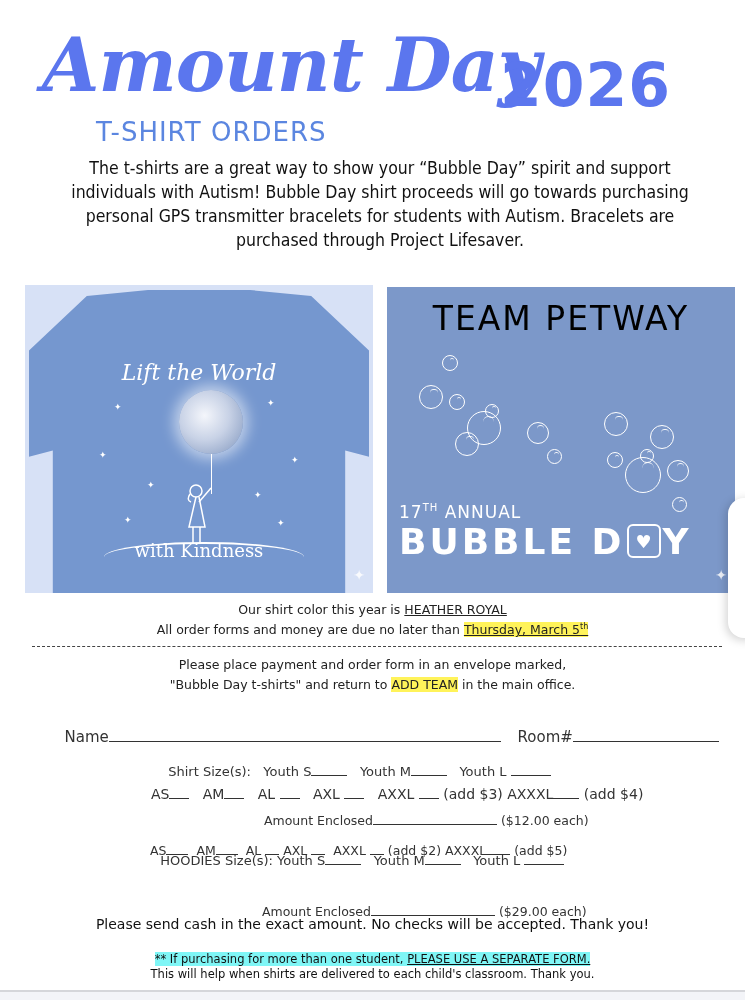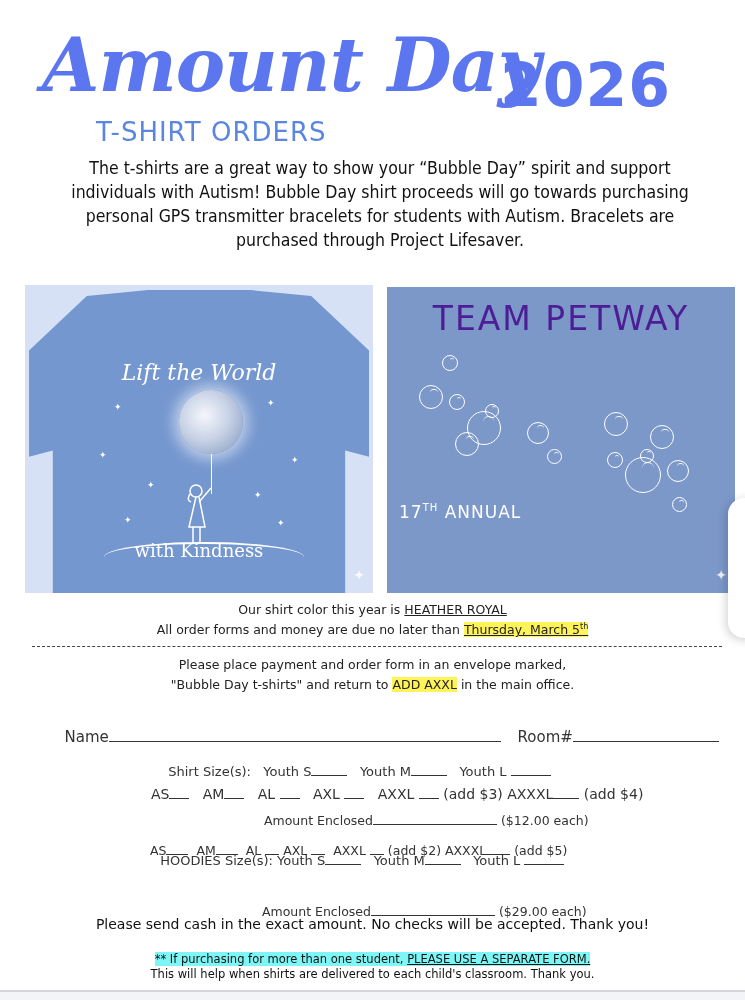--- a/index.html
+++ b/index.html
@@ -57,21 +57,21 @@
     }
     .shirt-text-bottom {
       position: absolute; left: 0; width: 100%; top: 250px; text-align: center;
       font-family: "DejaVu Serif", serif; color: #fff; font-size: 18px;
     }
     .star { position: absolute; color: #fff; font-size: 9px; }
     .sparkle { position: absolute; right: 8px; bottom: 10px; color: #fff; font-size: 14px; opacity: 0.85; }
 
     .team-title {
       position: absolute; left: 0; width: 100%; top: 12px; text-align: center;
-      font-family: "DejaVu Sans", sans-serif; color: #4c1d95; font-size: 33px; letter-spacing: 2px;
+      font-family: "DejaVu Sans", sans-serif; color: #000000; font-size: 33px; letter-spacing: 2px;
     }
     .bubble {
       position: absolute; border: 1.5px solid #fff; border-radius: 50%;
     }
     .bubble::after {
       content: ""; position: absolute; right: 18%; top: 12%; width: 35%; height: 35%;
       border-top: 1.5px solid rgba(255,255,255,0.9); border-radius: 50%;
     }
     .annual {
       position: absolute; left: 12px; top: 215px;
@@ -162,37 +162,38 @@
   <div class="bubble" style="left:140px;top:135px;width:22px;height:22px"></div>
   <div class="bubble" style="left:160px;top:162px;width:15px;height:15px"></div>
   <div class="bubble" style="left:217px;top:125px;width:24px;height:24px"></div>
   <div class="bubble" style="left:220px;top:165px;width:16px;height:16px"></div>
   <div class="bubble" style="left:238px;top:170px;width:36px;height:36px"></div>
   <div class="bubble" style="left:253px;top:162px;width:14px;height:14px"></div>
   <div class="bubble" style="left:263px;top:138px;width:24px;height:24px"></div>
   <div class="bubble" style="left:280px;top:173px;width:22px;height:22px"></div>
   <div class="bubble" style="left:285px;top:210px;width:15px;height:15px"></div>
   <div class="annual"><span>17</span><sup>TH</sup> <span>ANNUAL</span></div>
+  <div class="bubble-day"><span>BUBBLE D</span><span class="puzzle"></span><span>Y</span></div>
   <span class="sparkle">✦</span>
 </div>
 
 <div class="overlay-card"></div>
 
 <div class="info" style="top:601px">
   <span>Our shirt color this year is </span><span class="u">HEATHER ROYAL</span>
 </div>
 <div class="info" style="top:618px">
   <span>All order forms and money are due no later than </span><span class="u hl-yellow"><span>Thursday,  March  5</span><sup style="font-size:8px">th</sup></span>
 </div>
 
 <div class="dash-line"></div>
 
 <div class="info" style="top:656px">Please place payment and order form in an envelope marked,</div>
 <div class="info" style="top:676px">
-  <span>"Bubble Day t-shirts" and return to </span><span class="hl-yellow">ADD AXXL</span><span> in the main office.</span>
+  <span>"Bubble Day t-shirts" and return to </span><span class="hl-yellow">ADD TEAM</span><span> in the main office.</span>
 </div>
 
 <div class="form-row" style="left:55px;top:710px;font-size:15px">
   <span>Name</span><span class="line-blank" style="width:392px"></span>
 </div>
 <div class="form-row" style="left:508px;top:710px;font-size:15px">
   <span>Room#</span><span class="line-blank" style="width:146px"></span>
 </div>
 
 <div class="form-row" style="left:160px;top:749px;font-size:13px">

